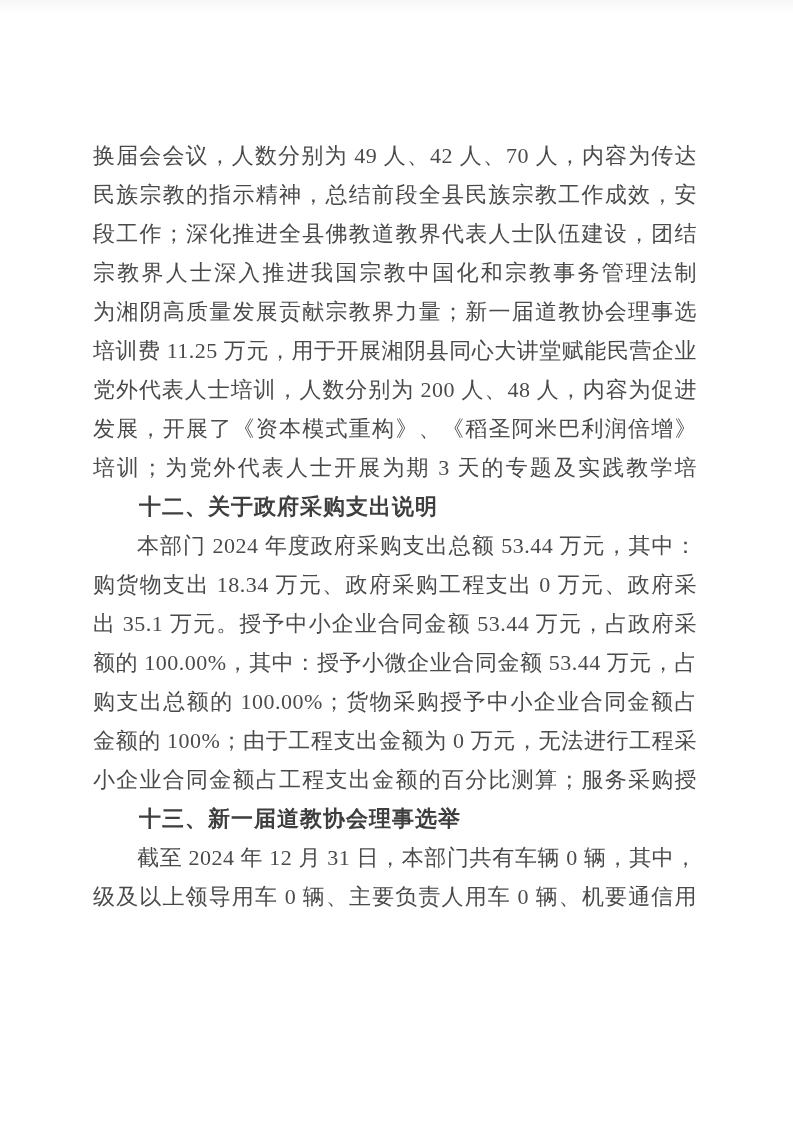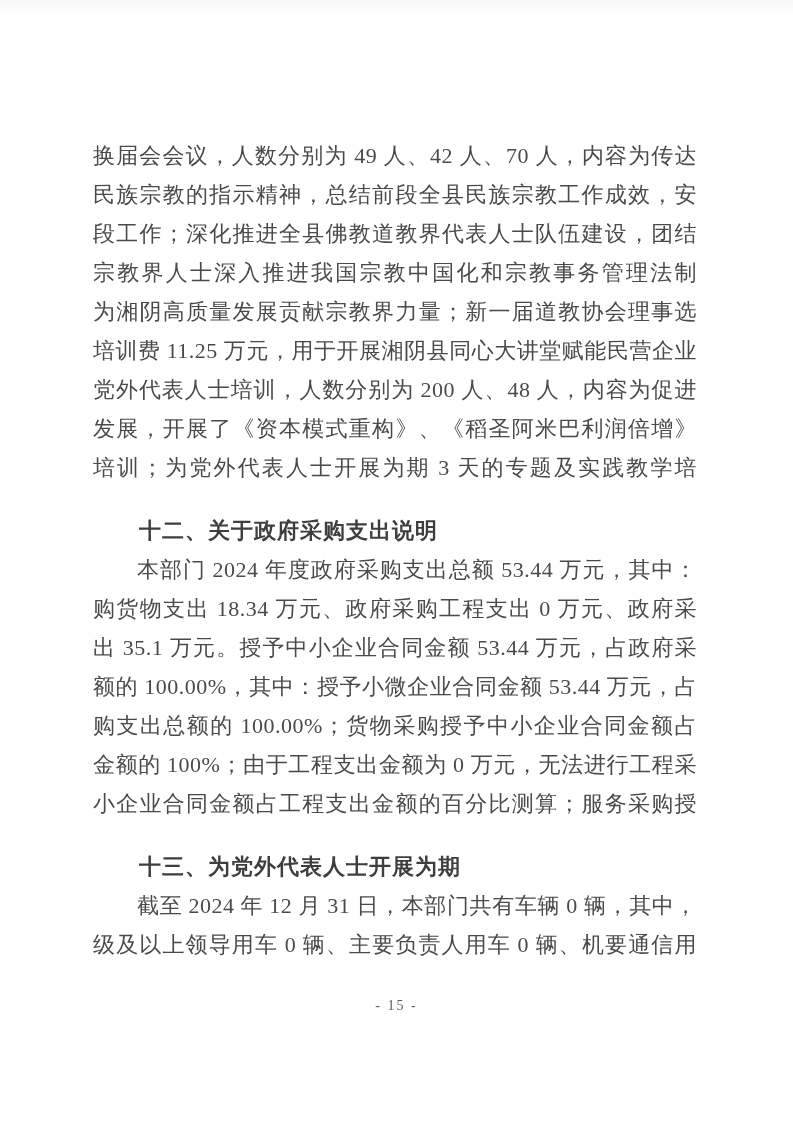--- a/index.html
+++ b/index.html
@@ -44,21 +44,20 @@
     text-indent: 44px;
   }
   .line.heading {
     font-family: "Liberation Sans", "DejaVu Sans", sans-serif;
     font-weight: bold;
     color: #3e3e3e;
     text-align: left;
     text-align-last: left;
     text-indent: 46px;
     letter-spacing: 1px;
-    margin-top: 24px;
   }
   .page-footer {
     position: absolute;
     top: 996px;
     left: 0;
     width: 100%;
     text-align: center;
     font-size: 14px;
     line-height: 20px;
     color: #5c5c5c;
@@ -81,18 +80,17 @@
     <div class="line">发展，开展了《资本模式重构》、《稻圣阿米巴利润倍增》两个专题</div>
     <div class="line">培训；为党外代表人士开展为期 3 天的专题及实践教学培训。未举办</div>
     <div class="line heading">十二、关于政府采购支出说明</div>
     <div class="line indent">本部门 2024 年度政府采购支出总额 53.44 万元，其中：政府采</div>
     <div class="line">购货物支出 18.34 万元、政府采购工程支出 0 万元、政府采购服务支</div>
     <div class="line">出 35.1 万元。授予中小企业合同金额 53.44 万元，占政府采购支出总</div>
     <div class="line">额的 100.00%，其中：授予小微企业合同金额 53.44 万元，占政府采</div>
     <div class="line">购支出总额的 100.00%；货物采购授予中小企业合同金额占货物支出</div>
     <div class="line">金额的 100%；由于工程支出金额为 0 万元，无法进行工程采购授予中</div>
     <div class="line">小企业合同金额占工程支出金额的百分比测算；服务采购授予中小企</div>
-    <div class="line heading">十三、为党外代表人士开展为期</div>
+    <div class="line heading">十三、新一届道教协会理事选举</div>
     <div class="line indent">截至 2024 年 12 月 31 日，本部门共有车辆 0 辆，其中，副部（省）</div>
     <div class="line">级及以上领导用车 0 辆、主要负责人用车 0 辆、机要通信用车 0 辆、</div>
   </div>
-  <div class="page-footer">- 15 -</div>
 </div>
 
 </body></html>

